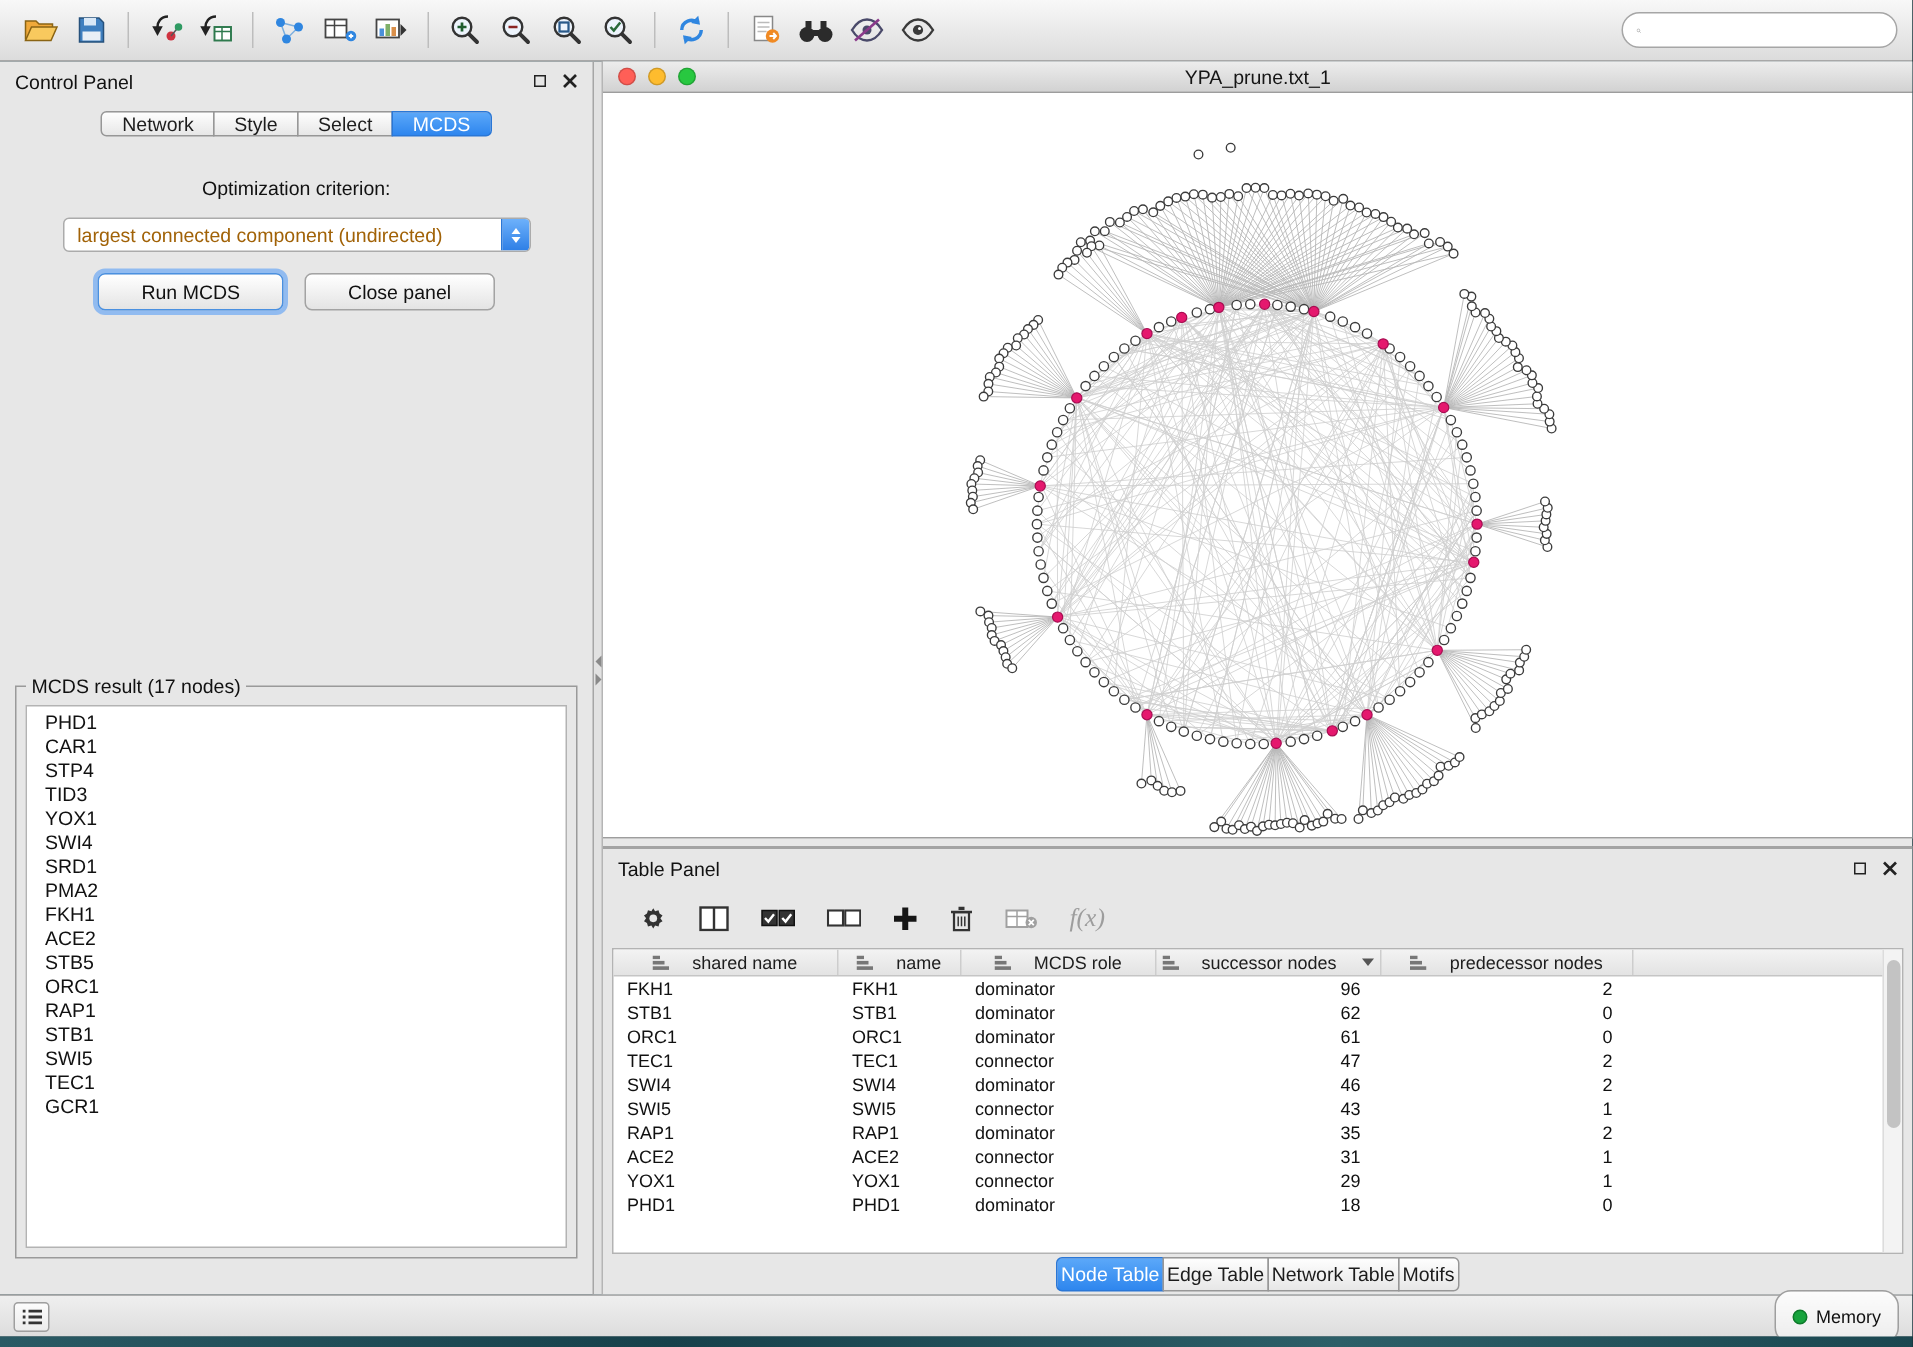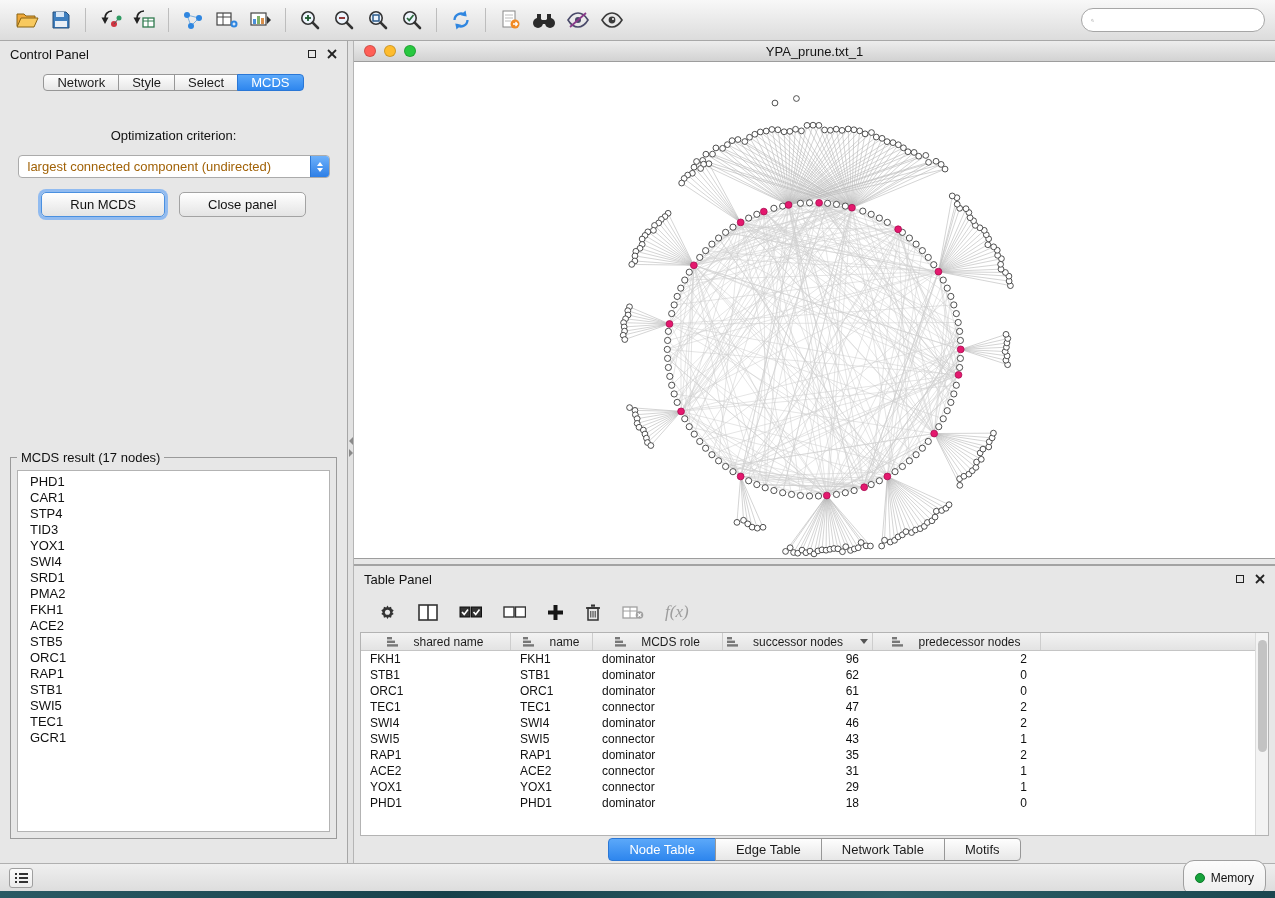--- a/index.html
+++ b/index.html
@@ -9,34 +9,34 @@
 
 
 .toolbar{height:41px;background:linear-gradient(#f8f8f8,#dcdcdc);border-bottom:1px solid #a8a8a8;display:flex;align-items:center;padding:0 10px;flex:0 0 auto}
 .tbtn{width:34px;height:30px;display:flex;align-items:center;justify-content:center;border-radius:4px}
 .tsep{width:1px;height:24px;background:#bdbdbd;margin:0 7px;flex:0 0 auto}
 .searchbox{margin-left:auto;width:184px;height:24px;border:1px solid #a6a6a6;border-radius:12px;background:#fff;display:flex;align-items:center;padding:0 9px;gap:6px}
 .searchbox input{border:none;outline:none;flex:1;font-size:12px;background:transparent;font-family:"Liberation Sans",sans-serif}
 
 
 .main{flex:1;display:flex;min-height:0}
-.control-panel{width:348px;background:#e7e7e7;border-right:1px solid #a6a6a6;display:flex;flex-direction:column;flex:0 0 auto}
+.control-panel{width:396px;background:#e7e7e7;border-right:1px solid #a6a6a6;display:flex;flex-direction:column;flex:0 0 auto}
 .panel-header{height:26px;display:flex;align-items:center;padding:0 10px;font-size:13px;color:#111;flex:0 0 auto}
 .ph-icons{margin-left:auto;display:flex;gap:11px;align-items:center}
 .float-box{width:8px;height:8px;border:1.4px solid #222;display:inline-block}
 .xicon{width:10px;height:10px;display:inline-block}
 
 .tabbar{display:flex;justify-content:center;padding:7px 0 9px;flex:0 0 auto}
 .tab{font-size:13px;padding:0 13px;border:1px solid #979797;background:linear-gradient(#fefefe,#e7e7e7);margin-left:-1px;color:#1c1c1c;cursor:default}
 .tab:first-child{border-radius:4px 0 0 4px;margin-left:0}
 .tab:last-child{border-radius:0 4px 4px 0}
 .tab.active{background:linear-gradient(#5ba8f9,#2e86ee);color:#fff;border-color:#2a77d6}
 
 .cp-body{height:350px;flex:0 0 auto}
-.opt-label{text-align:center;margin-top:28px;font-size:13px;color:#111}
+.opt-label{text-align:center;margin-top:18px;font-size:13px;color:#111}
 .dropdown{margin:12px auto 0;width:312px;height:23px;background:#fff;border:1px solid #ababab;border-radius:4px;display:flex;align-items:center;font-size:13px;color:#a16207;position:relative;overflow:hidden}
 .dropdown .val{padding-left:9px;flex:1;white-space:nowrap}
 .stepper{width:19px;height:100%;background:linear-gradient(#6db1fb,#2e7fe6);display:flex;flex-direction:column;align-items:center;justify-content:center;gap:2px;border-left:1px solid #2a77d6}
 .arr-up{width:0;height:0;border-left:3.5px solid transparent;border-right:3.5px solid transparent;border-bottom:4.5px solid #fff}
 .arr-dn{width:0;height:0;border-left:3.5px solid transparent;border-right:3.5px solid transparent;border-top:4.5px solid #fff}
 .btn-row{display:flex;justify-content:center;gap:14px;margin-top:14px}
 .pbtn{font-size:13px;padding:4px 28px;border:1px solid #a3a3a3;border-radius:5px;background:linear-gradient(#ffffff,#e4e4e4);color:#111;font-family:"Liberation Sans",sans-serif;cursor:default}
 .pbtn.focused{box-shadow:0 0 0 3px rgba(98,163,245,.65);border-color:#4a90e0}
 
 fieldset.result{flex:1;margin:0 10px 24px;border:1px solid #9a9a9a;padding:5px 6px 6px;font-size:13px;display:flex;flex-direction:column;min-height:0}
@@ -69,21 +69,21 @@
 .thead{display:flex;height:18px;background:linear-gradient(#f3f3f3,#e3e3e3);border-bottom:1px solid #c5c5c5}
 .th{display:flex;align-items:center;gap:15px;justify-content:center;border-right:1px solid #cdcdcd;color:#1d1d1d;flex:0 0 auto}
 .c0{width:150px}.c1{width:82px}.c2{width:130px}.c3{width:150px}.c4{width:168px}
 .chev{width:0;height:0;border-left:4px solid transparent;border-right:4px solid transparent;border-top:5px solid #555;margin-left:2px}
 .trow{display:flex;height:16px;align-items:center;color:#111}
 .td{padding-left:9px;overflow:hidden;white-space:nowrap;flex:0 0 auto}
 .td.num{text-align:right;padding-left:0;padding-right:14px}
 .vscroll{position:absolute;right:0;top:0;bottom:0;width:13px;background:#f3f3f3;border-left:1px solid #dcdcdc}
 .vthumb{position:absolute;right:1.5px;top:7px;width:9px;height:112px;background:#c3c3c3;border-radius:5px}
 .tp-tabs{height:27px;display:flex;justify-content:center;align-items:center;flex:0 0 auto}
-.tp-tab{font-size:13px;padding:3px 20px;border:1px solid #979797;background:linear-gradient(#fefefe,#e7e7e7);margin-left:-1px;color:#1c1c1c}
+.tp-tab{font-size:13px;padding:3px 2px;border:1px solid #979797;background:linear-gradient(#fefefe,#e7e7e7);margin-left:-1px;color:#1c1c1c}
 .tp-tab:first-child{border-radius:4px 0 0 4px;margin-left:0}
 .tp-tab:last-child{border-radius:0 4px 4px 0}
 .tp-tab.active{background:linear-gradient(#5ba8f9,#2e86ee);color:#fff;border-color:#2a77d6}
 
 
 .statusbar{height:28px;background:linear-gradient(#efefef,#dddddd);border-top:1px solid #b0b0b0;display:flex;align-items:center;padding:0 9px;flex:0 0 auto}
 .list-btn{width:24px;height:20px;border:1px solid #9f9f9f;border-radius:3px;background:linear-gradient(#fcfcfc,#ececec);display:flex;align-items:center;justify-content:center}
 .memory-btn{margin-left:auto;height:36px;border:1px solid #9f9f9f;border-radius:11px;background:linear-gradient(#fcfcfc,#ececec);display:flex;align-items:center;gap:6px;padding:0 11px;font-size:12px;color:#111}
 .mem-dot{width:10px;height:10px;border-radius:50%;background:#17a33c;border:1px solid #0d7a2a}
 .desktop-strip{height:7px;background:linear-gradient(90deg,#2a5a64,#17414b 35%,#2d5f68 70%,#1b4750)}

